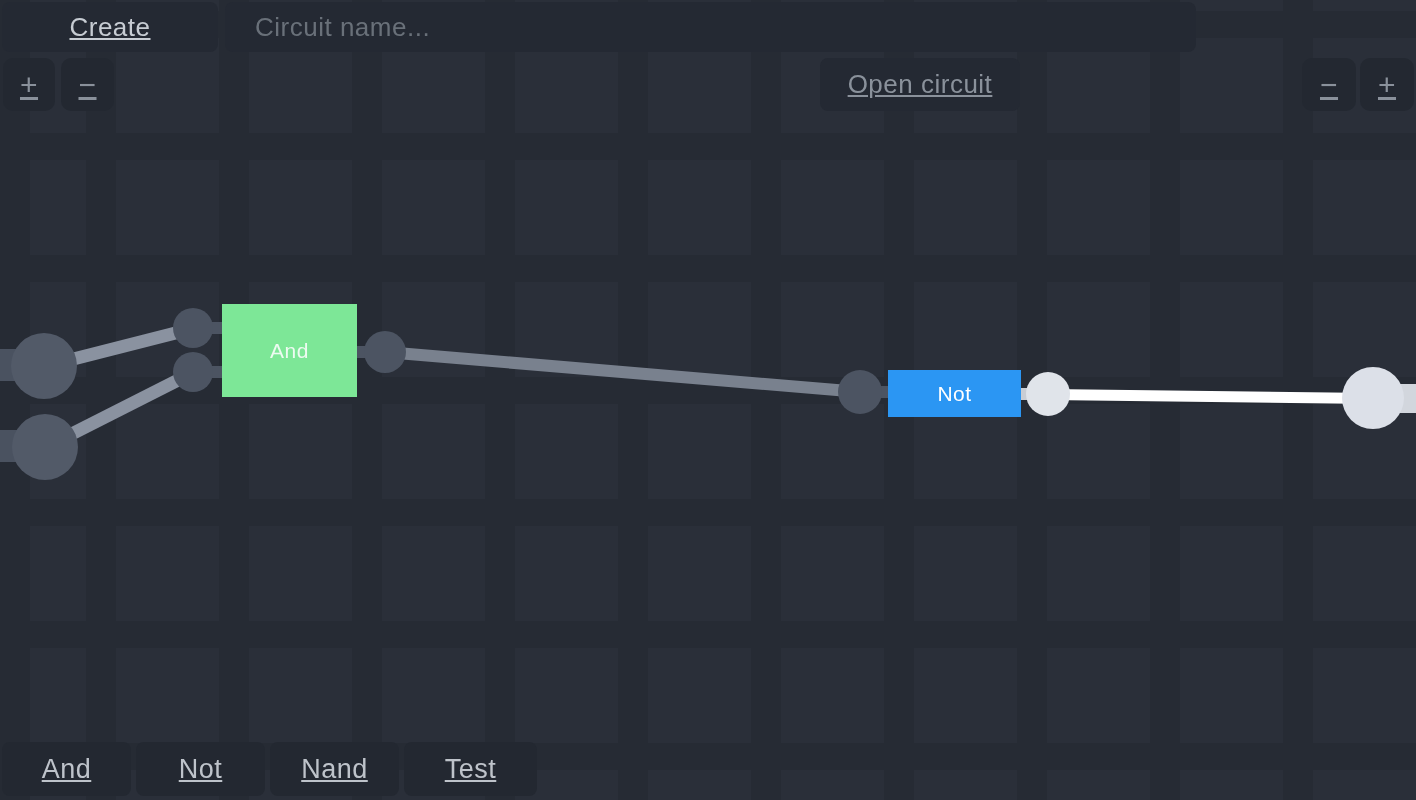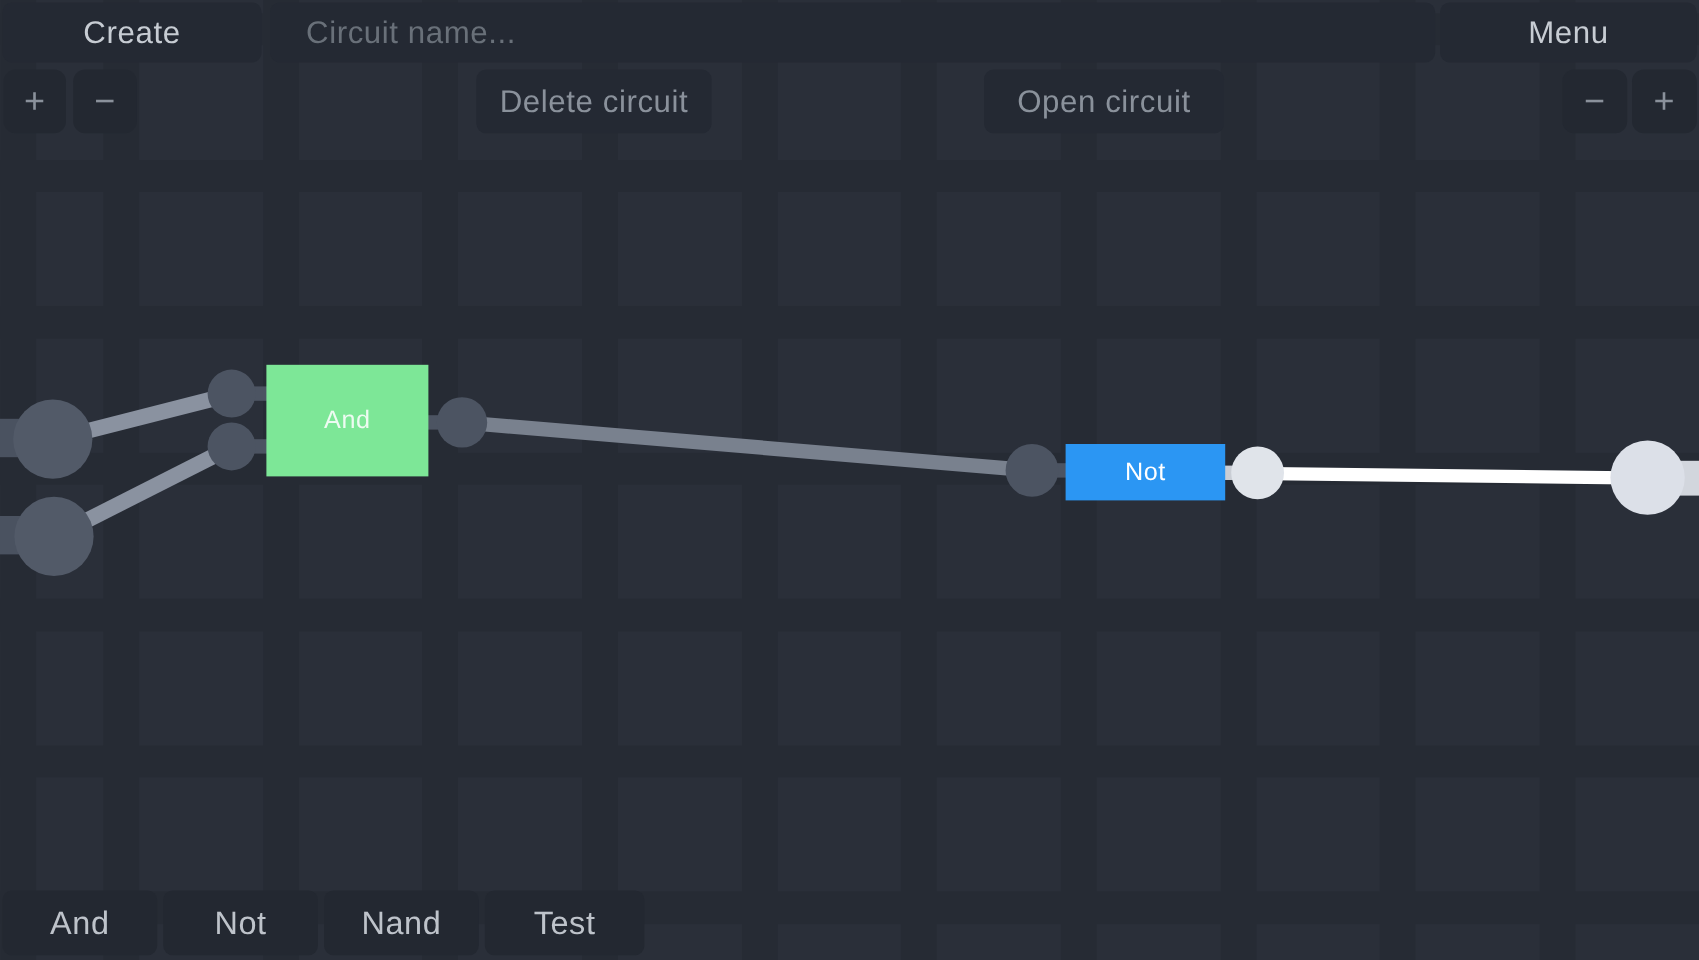--- a/index.html
+++ b/index.html
@@ -10,21 +10,21 @@
       repeating-linear-gradient(90deg,#262b34 0px,#262b34 30px,transparent 30px,transparent 133px),
       repeating-linear-gradient(180deg,#262b34 0px,#262b34 27px,transparent 27px,transparent 122px);
     background-position:86px 11px;
     font-family:"Liberation Sans",sans-serif;
   }
   .btn{
     position:absolute;box-sizing:border-box;border:none;outline:none;
     background:#242933;color:#c7ccd3;border-radius:8px;
     font-family:"Liberation Sans",sans-serif;font-size:26px;font-weight:400;
     letter-spacing:0.5px;display:flex;align-items:center;justify-content:center;
-    cursor:pointer;padding:0;
+    cursor:pointer;padding:0;text-decoration:underline;
   }
   .row1{top:2px;height:50px;}
   .row2{top:58px;height:53px;color:#8a919b;}
   .zoomBtn{font-size:30px;color:#8a919b;border-radius:10px;background:#232831;}
   .nameInput{
     position:absolute;box-sizing:border-box;border:none;outline:none;
     background:#242933;border-radius:8px;color:#86efac;
     font-family:"Liberation Sans",sans-serif;font-size:26px;letter-spacing:0.5px;
     padding:0 0 0 30px;
   }
@@ -68,26 +68,24 @@
       <div class="gate" style="left: 222px; top: 304px; width: 135px; height: 93px; background: rgb(125, 231, 151); color: rgb(237, 251, 241);">
         <span>And</span>
       </div>
       <div class="gate" style="left: 888px; top: 370px; width: 133px; height: 47px; background: rgb(43, 150, 243); color: rgb(255, 255, 255);">
         <span>Not</span>
       </div>
     </div>
 
   <button class="btn row1 chrome" style="left:2px;width:216px;">Create</button>
   <input class="nameInput row1 chrome" style="left: 225px; width: 971px; top: 2px; height: 50px;" placeholder="Circuit name...">
-  <button class="btn row1 chrome" style="left:1200px;width:214px;">Menu</button>
 
   <button class="btn row2 zoomBtn chrome" style="left:3px;width:52px;">+</button>
   <button class="btn row2 zoomBtn chrome" style="left:61px;width:53px;">−</button>
 
-  <button class="btn row2 chrome" style="left:397px;width:196px;color:#8a919b;">Delete circuit</button>
   <button class="btn row2 chrome" style="left:820px;width:200px;color:#8a919b;">Open circuit</button>
 
   <button class="btn row2 zoomBtn chrome" style="left:1302px;width:54px;">−</button>
   <button class="btn row2 zoomBtn chrome" style="left:1360px;width:54px;">+</button>
 
   <button class="btn palette chrome" style="left:2px;width:129px;">And</button>
   <button class="btn palette chrome" style="left:136px;width:129px;">Not</button>
   <button class="btn palette chrome" style="left:404px;width:133px;">Test</button>
   <button class="btn palette chrome" style="left:270px;width:129px;">Nand</button>
 </div>

